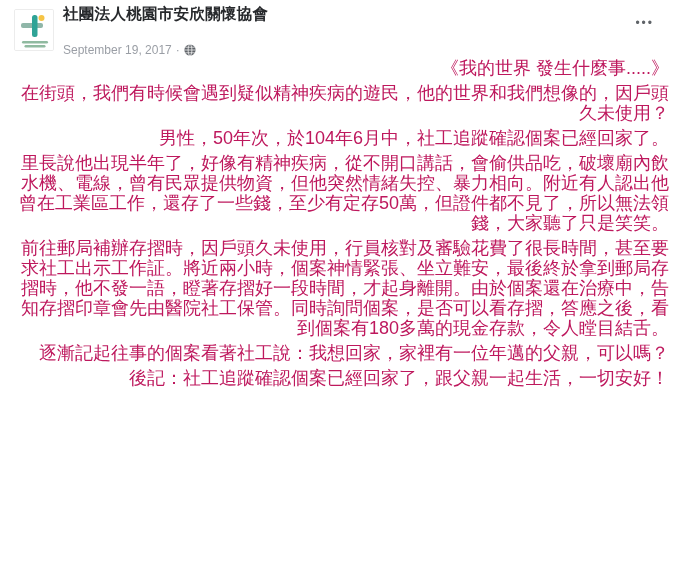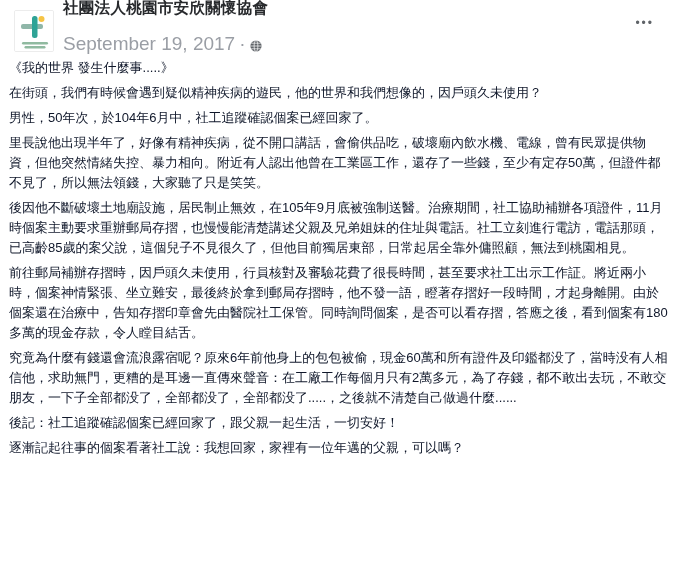--- a/index.html
+++ b/index.html
@@ -8,21 +8,21 @@
     background: #ffffff;
     font-family: "Liberation Sans", "DejaVu Sans", sans-serif;
     color: #3f4348;
     position: relative;
   }
   .post { width: 678px; height: 564px; background: #fff; }
 
   
   .post-header {
     display: flex;
-    align-items: flex-end;
+    align-items: center;
     padding: 8px 14px 6px 14px;
     position: relative;
     height: 58px;
   }
   .avatar {
     width: 40px; height: 42px;
     background: #ffffff;
     border: 1px solid #ececec;
     border-radius: 2px;
     flex: 0 0 auto;
@@ -35,21 +35,21 @@
     font-weight: bold;
     color: #27292c;
     letter-spacing: 0.3px;
     line-height: 20px;
     cursor: pointer;
   }
   .sub-line {
     display: flex;
     align-items: center;
     margin-top: 18px;
-    font-size: 19px;
+    font-size: 12px;
     color: #9a9ea5;
     line-height: 16px;
   }
   .dot-sep { margin: 0 4px; color: #9a9ea5; }
   .globe { width: 12px; height: 12px; display: inline-block; }
   .more-btn {
     position: absolute;
     right: 24px;
     top: 16px;
     color: #5f6368;
@@ -58,26 +58,26 @@
     cursor: pointer;
     line-height: 14px;
   }
 
   
   .post-body {
     padding: 0 9px 0 9px;
     width: 678px;
   }
   .post-body p {
-    font-size: 13px;
+    font-size: 18px;
     line-height: 20px;
-    color: #0f172a;
+    color: #be185d;
     margin: 0 0 5px 0;
     letter-spacing: 0;
-    text-align: left;
+    text-align: right;
     word-break: break-all;
   }
 </style>
 </head>
 <body>
 
 <div class="post">
 
   <div class="post-header">
 
@@ -107,20 +107,18 @@
     </div>
 
     <div class="more-btn">•••</div>
   </div>
 
   <div class="post-body">
     <p>《我的世界  發生什麼事.....》</p>
     <p>在街頭，我們有時候會遇到疑似精神疾病的遊民，他的世界和我們想像的，因戶頭久未使用？</p>
     <p>男性，50年次，於104年6月中，社工追蹤確認個案已經回家了。</p>
     <p>里長說他出現半年了，好像有精神疾病，從不開口講話，會偷供品吃，破壞廟內飲水機、電線，曾有民眾提供物資，但他突然情緒失控、暴力相向。附近有人認出他曾在工業區工作，還存了一些錢，至少有定存50萬，但證件都不見了，所以無法領錢，大家聽了只是笑笑。</p>
-    <p>後因他不斷破壞土地廟設施，居民制止無效，在105年9月底被強制送醫。治療期間，社工協助補辦各項證件，11月時個案主動要求重辦郵局存摺，也慢慢能清楚講述父親及兄弟姐妹的住址與電話。社工立刻進行電訪，電話那頭，已高齡85歲的案父說，這個兒子不見很久了，但他目前獨居東部，日常起居全靠外傭照顧，無法到桃園相見。</p>
     <p>前往郵局補辦存摺時，因戶頭久未使用，行員核對及審驗花費了很長時間，甚至要求社工出示工作証。將近兩小時，個案神情緊張、坐立難安，最後終於拿到郵局存摺時，他不發一語，瞪著存摺好一段時間，才起身離開。由於個案還在治療中，告知存摺印章會先由醫院社工保管。同時詢問個案，是否可以看存摺，答應之後，看到個案有180多萬的現金存款，令人瞠目結舌。</p>
-    <p>究竟為什麼有錢還會流浪露宿呢？原來6年前他身上的包包被偷，現金60萬和所有證件及印鑑都没了，當時没有人相信他，求助無門，更糟的是耳邊一直傳來聲音：在工廠工作每個月只有2萬多元，為了存錢，都不敢出去玩，不敢交朋友，一下子全部都没了，全部都没了，全部都没了.....，之後就不清楚自己做過什麼......</p>
+    <p>逐漸記起往事的個案看著社工說：我想回家，家裡有一位年邁的父親，可以嗎？</p>
     <p>後記：社工追蹤確認個案已經回家了，跟父親一起生活，一切安好！</p>
-    <p>逐漸記起往事的個案看著社工說：我想回家，家裡有一位年邁的父親，可以嗎？</p>
   </div>
 
 </div>
 
 </body></html>

